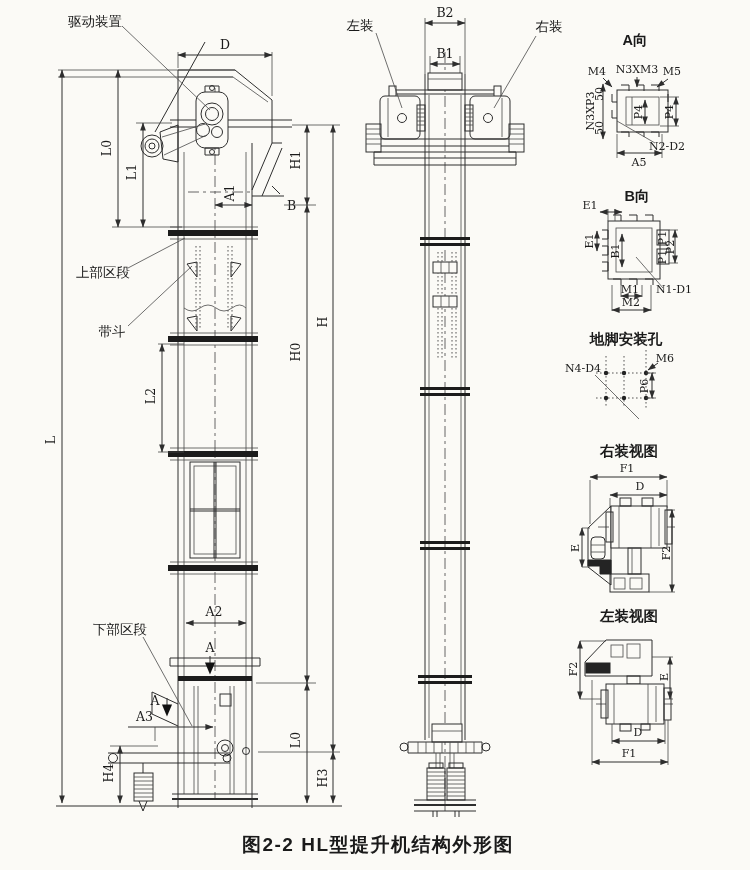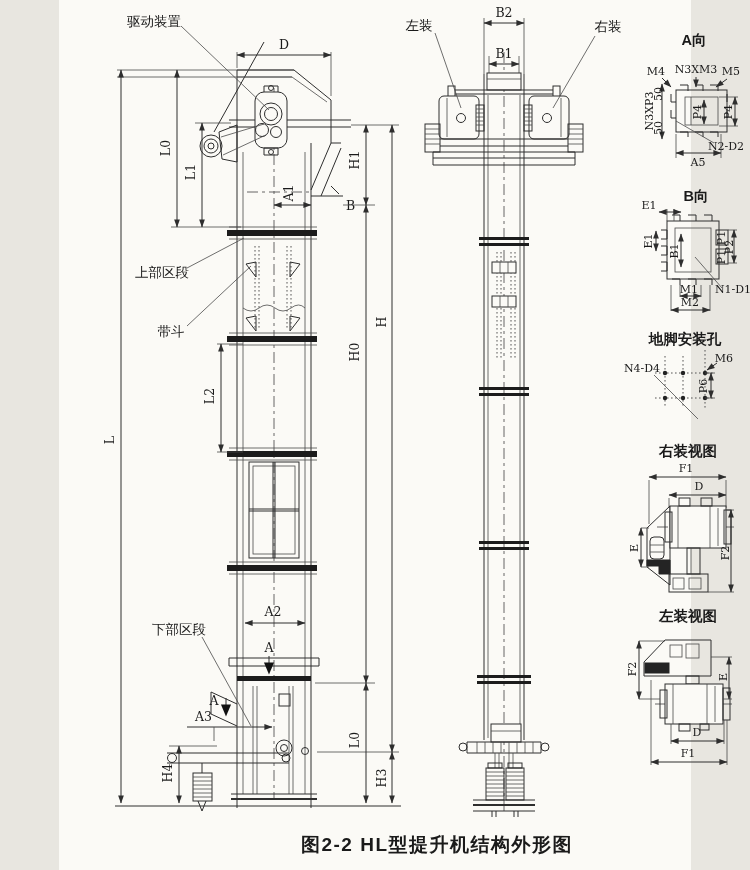--- a/index.html
+++ b/index.html
@@ -1,16 +1,16 @@
 <!DOCTYPE html>
 <html><head>
 <meta charset="utf-8">
 <style>
   html,body{margin:0;padding:0;background:#e8e6e0;}
-  .page{width:632px;height:870px;background:#fbfaf6;position:relative;margin:0 auto;
+  .page{width:750px;height:870px;background:#fbfaf6;position:relative;margin:0 auto;
         font-family:"Liberation Sans",sans-serif;}
   svg{display:block}
   .ln{stroke:#2e2e2e;stroke-width:1;fill:none}
   .lt{stroke:#4a4a4a;stroke-width:.8;fill:none}
   .lw{stroke:#2e2e2e;stroke-width:1;fill:#fbfaf6}
   .dash{stroke:#555;stroke-width:.9;fill:none;stroke-dasharray:11 4 3 4}
   .dot{stroke:#444;stroke-width:.9;fill:none;stroke-dasharray:1.6 2.4}
   .band{fill:#1c1c1c;stroke:none}
   .dk{fill:#242424;stroke:#242424}
   .dimln{stroke:#2e2e2e;stroke-width:1;fill:none}

